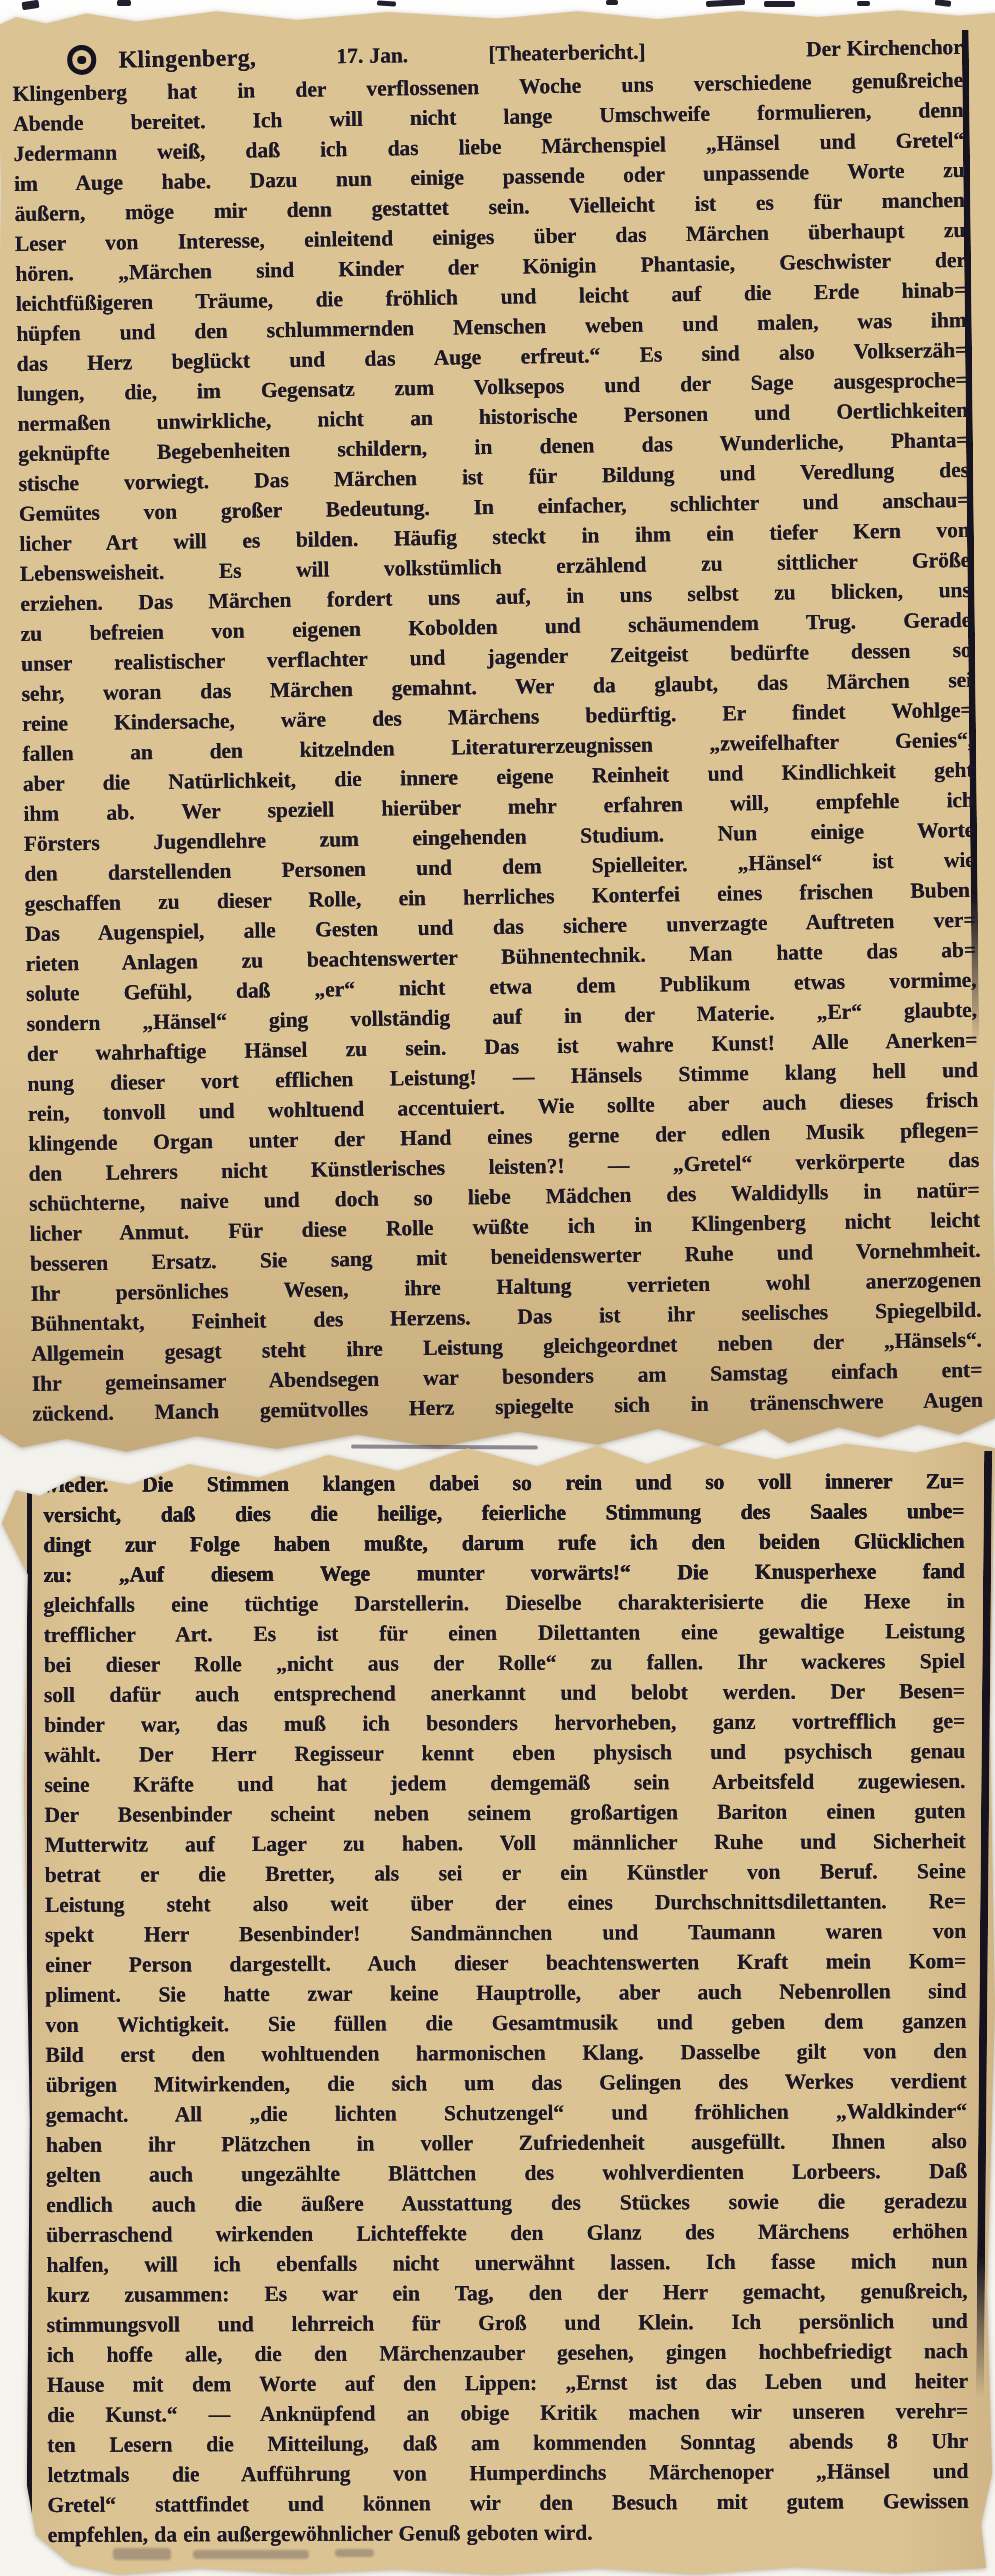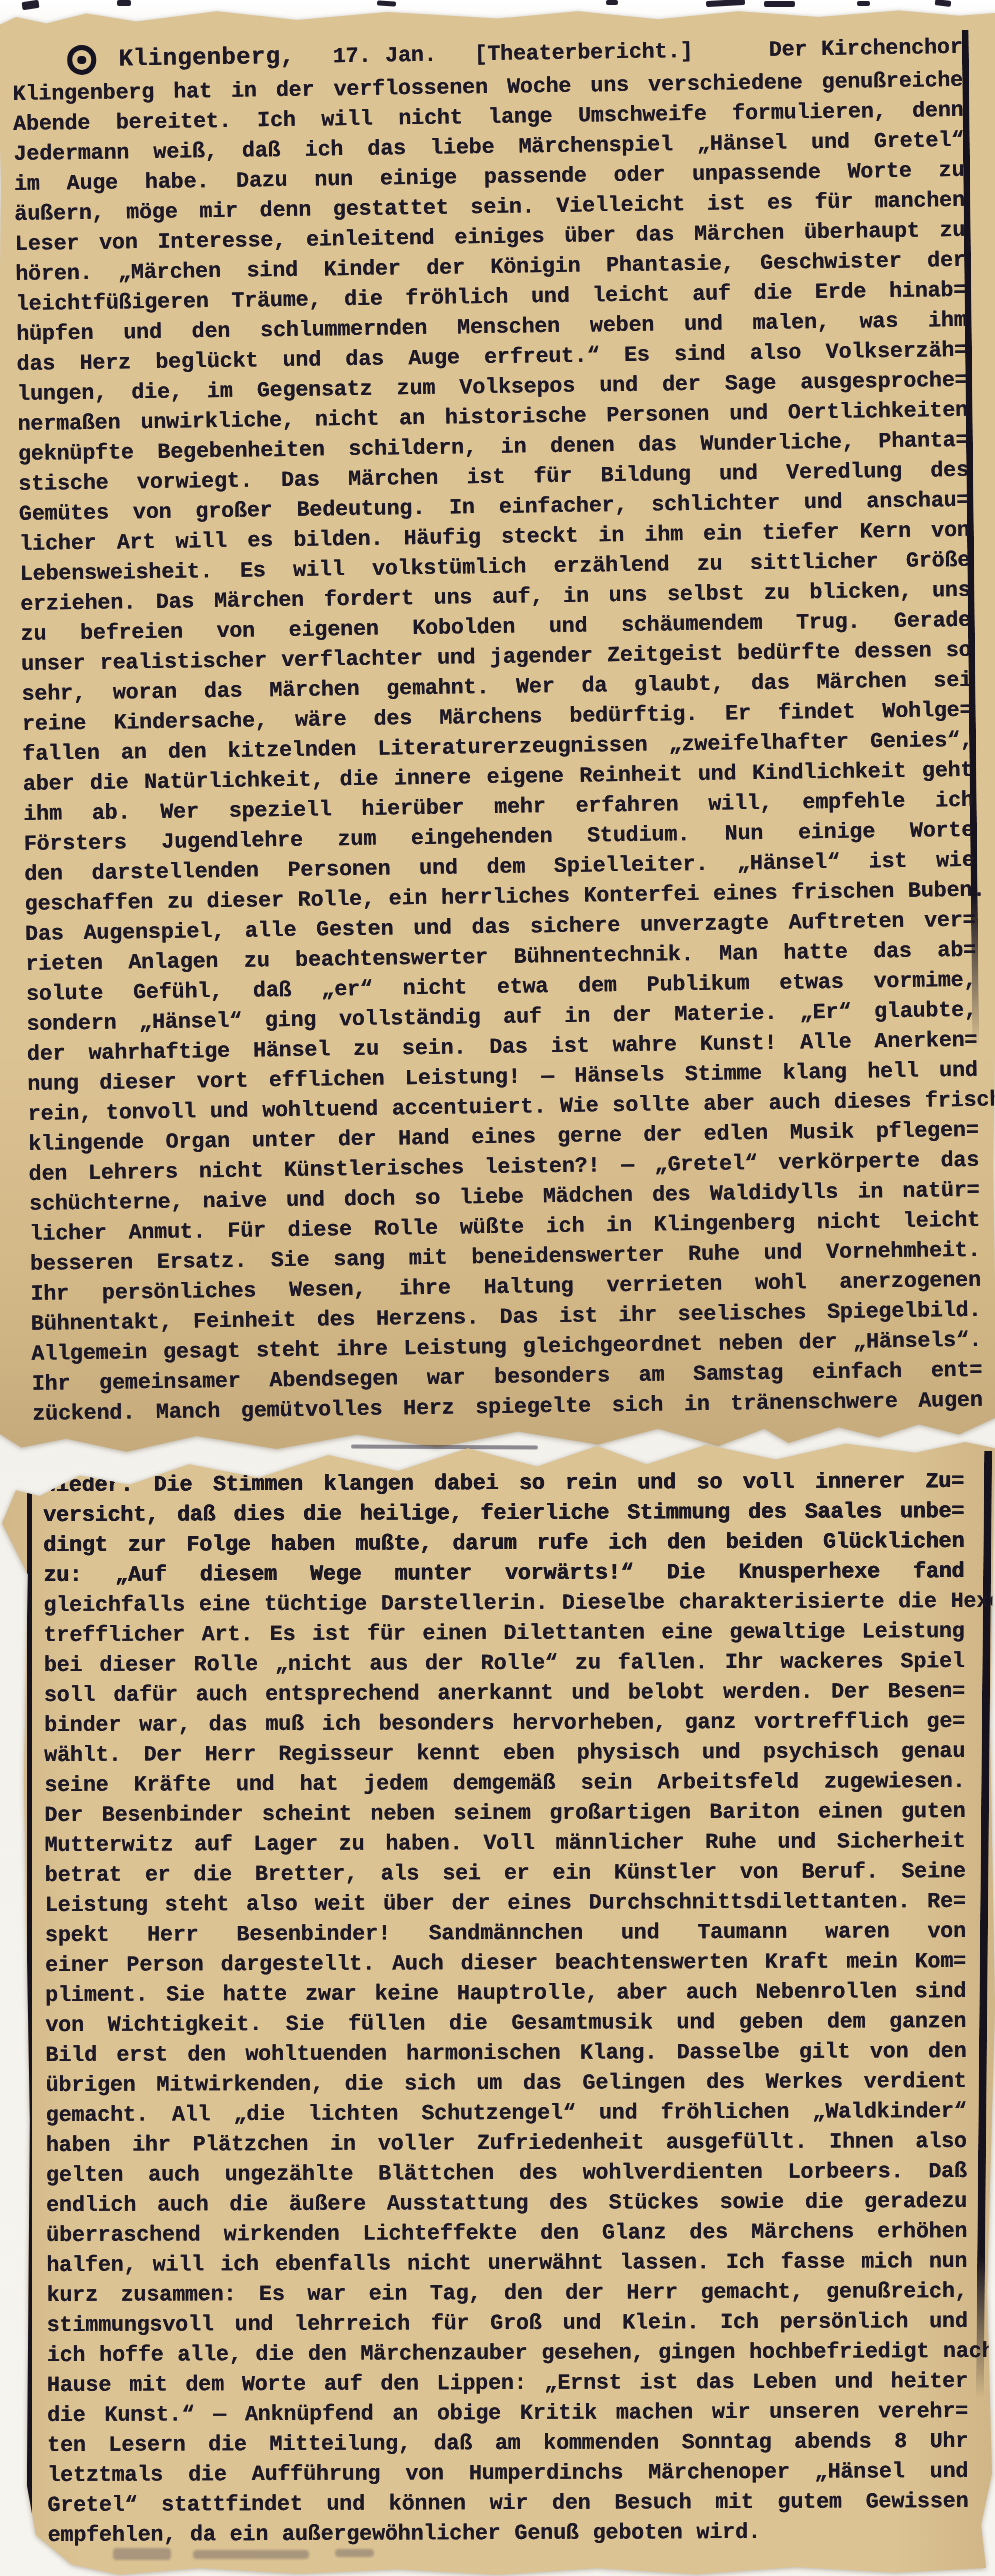--- a/index.html
+++ b/index.html
@@ -1,20 +1,20 @@
 <!DOCTYPE html>
 <html style="font-size:10.3px"><head>
 <meta charset="utf-8">
 <style>
   html,body{margin:0;padding:0;}
   .stage{
     position:relative; width:995px; height:2576px;
     background:linear-gradient(180deg,#ffffff 0%, #f6f4ef 2%, #f3f1ec 50%, #f6f4ef 100%);
     overflow:hidden;
-    font-family:Liberation Mono, monospace;
+    font-family:Liberation Serif, serif;
   }
   .clip-wrap{position:absolute; filter:drop-shadow(0 1.9px 2.6px rgba(60,45,20,.35));}
   .clip{
     position:relative; width:100%; height:100%;
     background:
       radial-gradient(ellipse 60% 30% at 18% 8%, rgba(250,240,210,.5), transparent 70%),
       radial-gradient(ellipse 40% 25% at 85% 60%, rgba(160,120,60,.18), transparent 70%),
       radial-gradient(ellipse 50% 20% at 60% 95%, rgba(150,110,50,.22), transparent 75%),
       linear-gradient(105deg,#e5d1a6 0%, #ddc494 28%, #e3cf a4 50%, #dcc392 72%, #d2b584 100%);
     background-color:#dcc393;

